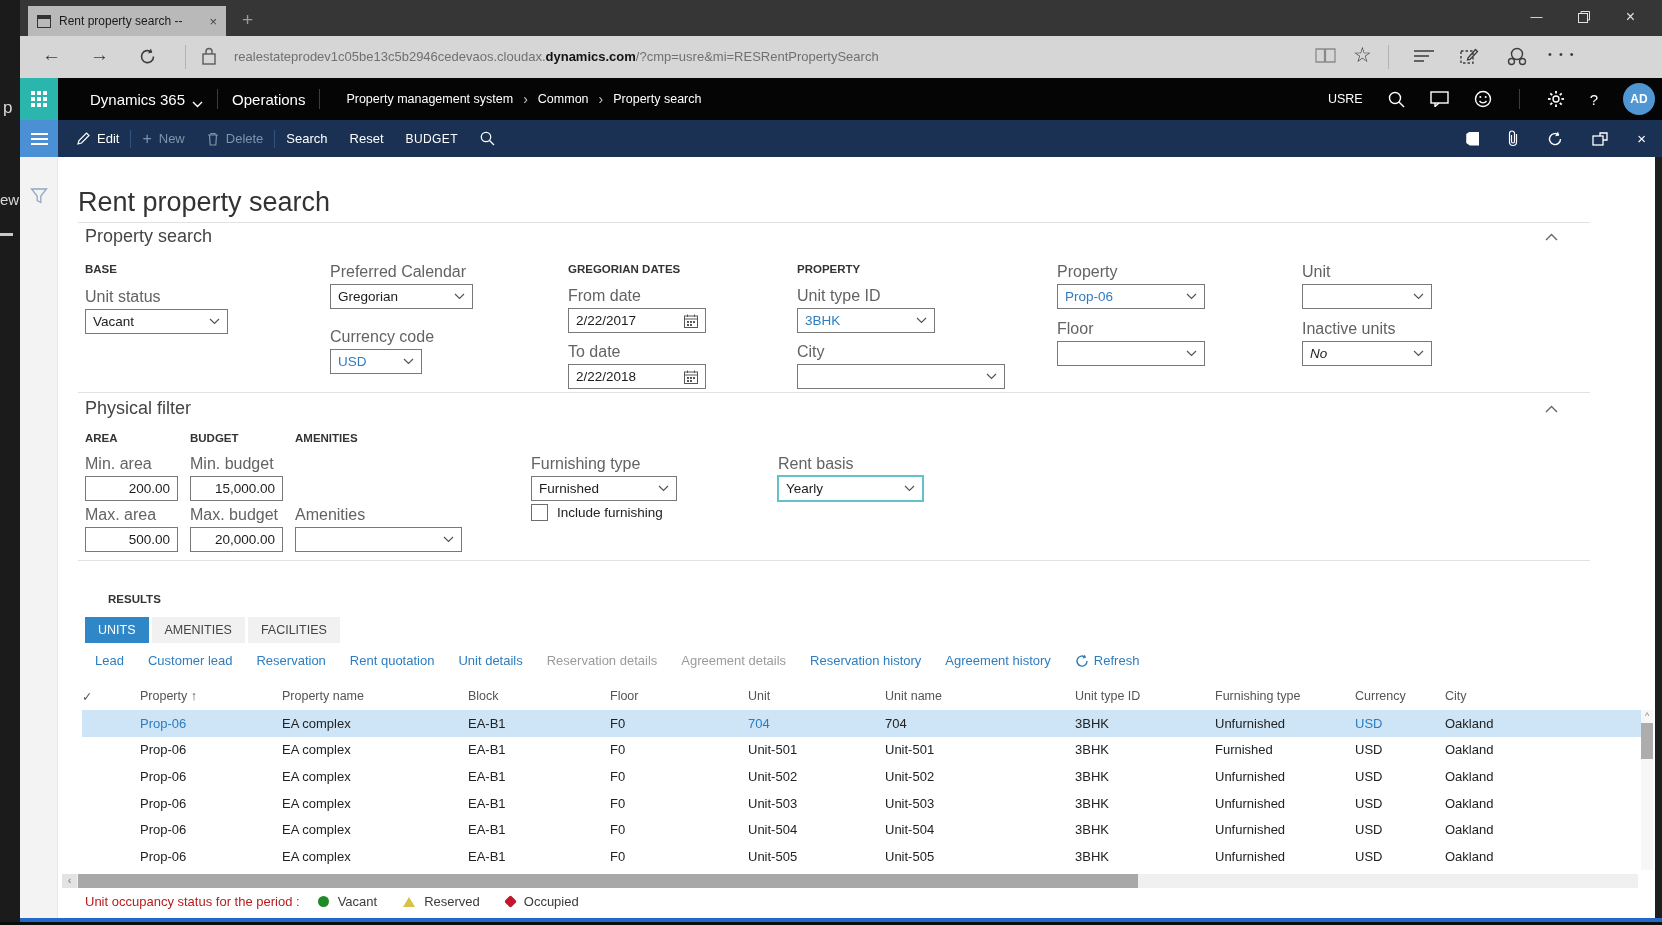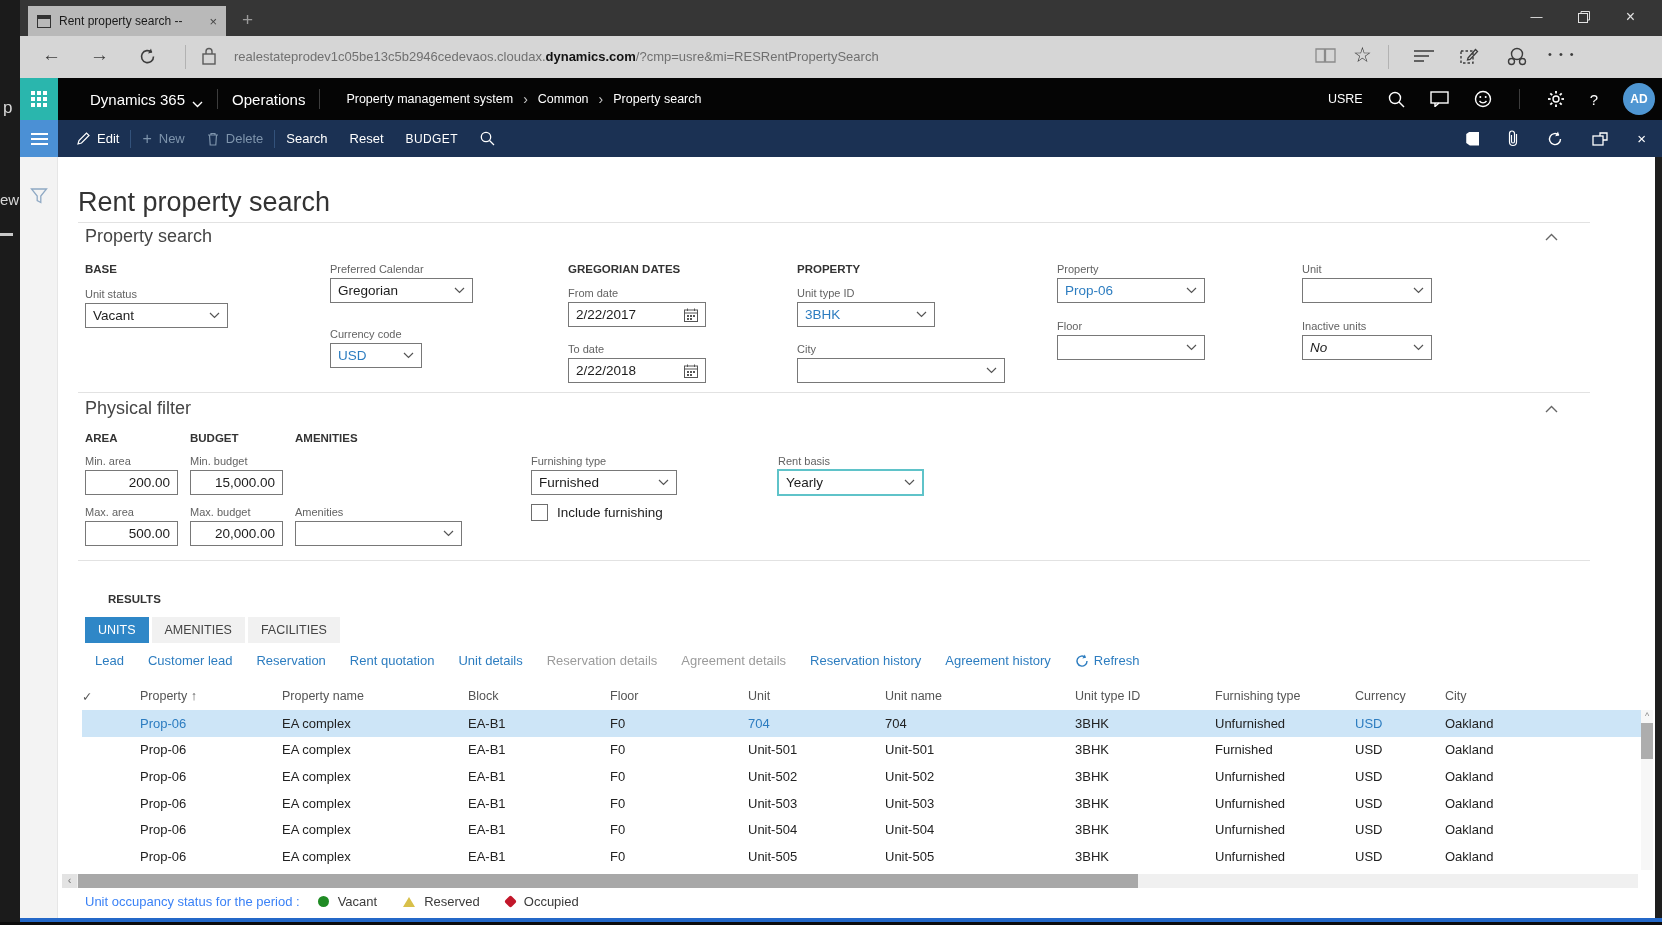--- a/index.html
+++ b/index.html
@@ -74,21 +74,21 @@
   .funnel { position:absolute; left:10px; top:30px; }
 
   
   .content { position:absolute; left:58px; top:157px; width:1597px; height:902px; background:#fff; }
   .page-title { position:absolute; left:20px; top:30px; font-size:27px; font-weight:300; color:#333; }
   .hrule { position:absolute; left:20px; width:1512px; height:1px; background:#e2e2e2; }
   .sec-head { position:absolute; font-size:18px; color:#454545; }
   .collapse { position:absolute; left:1487px; }
   .grp { position:absolute; font-size:11.5px; font-weight:bold; color:#333; }
   .fld { position:absolute; }
-  .fld .lbl { display:block; font-size:11px; color:#636363; margin-bottom:3px; white-space:nowrap; }
+  .fld .lbl { display:block; font-size:16px; color:#636363; margin-bottom:3px; white-space:nowrap; }
   .box { height:25px; border:1px solid #787878; background:#fff; display:flex; align-items:center;
          padding:0 7px; font-size:13.5px; color:#1c1c1c; }
   .box .val { flex:1; white-space:nowrap; overflow:hidden; }
   .box.num .val { text-align:right; }
   .box.linkval .val { color:#2d7dc0; }
   .box.focused { border:1px solid #5fc3c9; box-shadow:0 0 0 1px #5fc3c9; }
   .chev, .cal { display:flex; align-items:center; margin-left:5px; }
   .cbrow { position:absolute; display:flex; align-items:center; gap:9px; }
   .cb { width:17px; height:17px; border:1px solid #6d6d6d; background:#fff; }
   .cb-lbl { font-size:13.5px; color:#222; }
@@ -115,21 +115,21 @@
 
   .vscroll { position:absolute; left:1583px; top:553px; width:12px; height:160px; background:#f7f7f7; }
   .vscroll .up { height:13px; text-align:center; font-size:9px; color:#888; line-height:13px; }
   .vscroll .thumb { position:absolute; left:0; top:13px; width:12px; height:36px; background:#adadad; }
   .hscroll { position:absolute; left:4px; top:717px; width:1576px; height:14px; background:#f0f0f0; }
   .hscroll .left { position:absolute; left:0; top:0; width:15px; height:14px; background:#e3e3e3;
                    color:#777; font-size:11px; text-align:center; line-height:13px; }
   .hscroll .thumb { position:absolute; left:16px; top:0; width:1060px; height:14px; background:#a8a8a8; }
 
   .legend { position:absolute; left:27px; top:737px; display:flex; align-items:center; gap:14px; }
-  .legend .leg-label { font-size:13px; color:#3b82f6; margin-right:4px; }
+  .legend .leg-label { font-size:13px; color:#b91c1c; margin-right:4px; }
   .leg-item { display:flex; align-items:center; gap:9px; margin-right:12px; }
   .leg-item span { font-size:13px; color:#3b3b3b; }
   .lg-vacant { width:11px; height:11px; border-radius:50%; background:#1f8b24; }
   .lg-reserved { width:0; height:0; border-left:6px solid transparent; border-right:6px solid transparent;
                  border-bottom:10px solid #d8c04a; }
   .lg-occupied { width:9px; height:9px; background:#c2172a; border-radius:2px; transform:rotate(45deg); }
 
   svg { display:block; }
 </style>
 </head>

